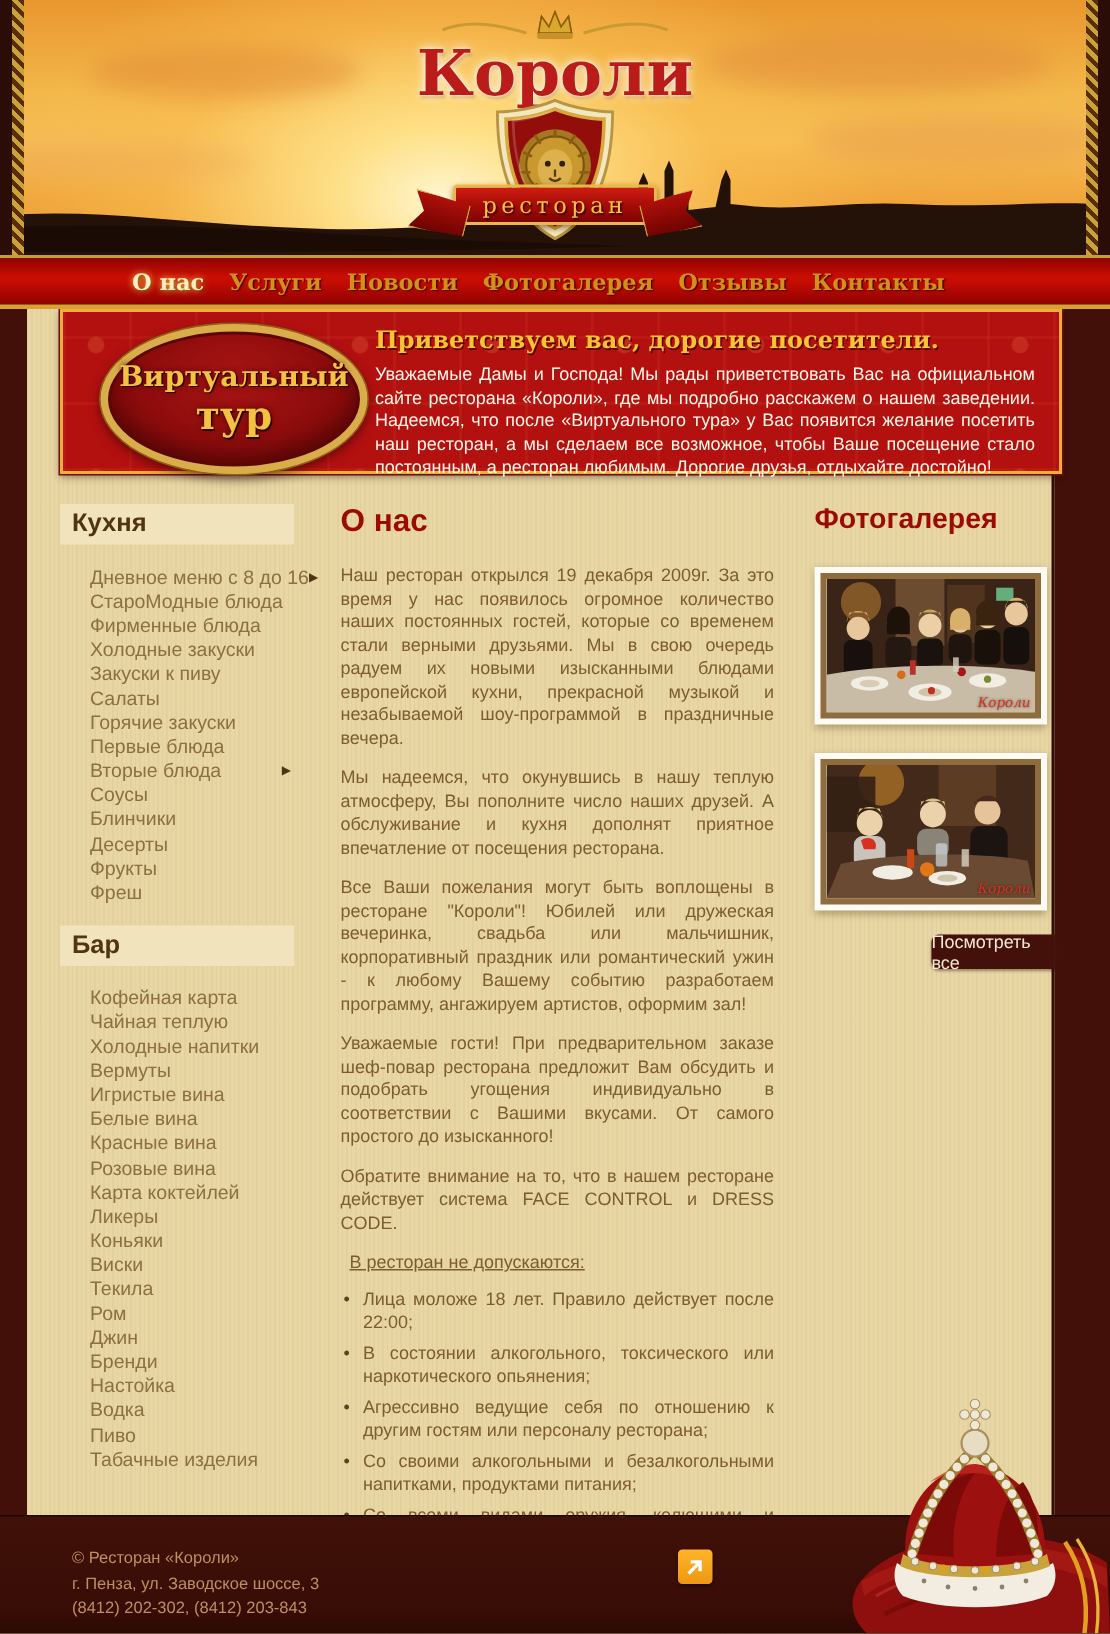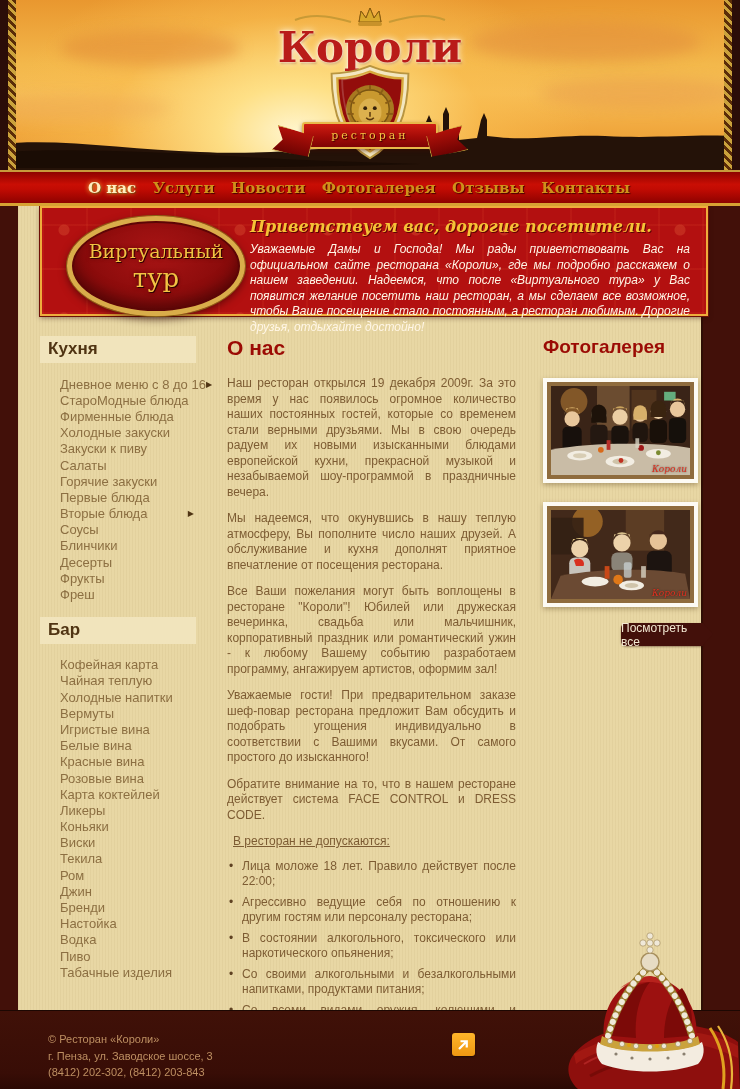--- a/index.html
+++ b/index.html
@@ -26,21 +26,21 @@
   .shield-wrap svg{position:absolute;left:50%;transform:translateX(-50%);top:0;}
   .ribbon{position:absolute;left:50%;transform:translateX(-50%);top:58px;width:132px;height:23px;
     background:linear-gradient(180deg,#cf1d12 0%,#a30b07 55%,#7e0404 100%);
     border:2px solid #e8b84a;border-radius:3px;z-index:3;
     display:flex;align-items:center;justify-content:center;
     box-shadow:0 2px 4px rgba(60,10,0,.5);}
   .ribbon:before,.ribbon:after{content:"";position:absolute;top:5px;width:36px;height:24px;z-index:-1;
     background:linear-gradient(180deg,#b01009,#6e0302);border:1px solid #caa23c;}
   .ribbon:before{left:-30px;transform:rotate(14deg);clip-path:polygon(0 0,100% 10%,100% 90%,0 100%,22% 50%);}
   .ribbon:after{right:-30px;transform:rotate(-14deg);clip-path:polygon(0 10%,100% 0,78% 50%,100% 100%,0 90%);}
-  .ribbon span{font-family:"DejaVu Serif",serif;font-size:11px;letter-spacing:3px;color:#f3c243;text-shadow:1px 1px 1px #3a0000;}
+  .ribbon span{font-family:"DejaVu Serif",serif;font-size:15px;letter-spacing:3px;color:#f3c243;text-shadow:1px 1px 1px #3a0000;}
 
   
   .nav{height:36px;background:linear-gradient(180deg,#8e0300 0%,#c90e04 40%,#c20b03 55%,#8e0200 100%);
     border-top:2px solid #c79a3b;border-bottom:3px solid #d7a233;
     display:flex;align-items:center;justify-content:space-between;
     padding:0 110px 0 88px;box-sizing:border-box;position:relative;z-index:5;}
   .nav-item{font-family:"DejaVu Serif",serif;font-weight:bold;font-size:15px;color:#d0901a;cursor:pointer;
     text-shadow:1px 1px 1px #4d0000;text-decoration:none;white-space:nowrap;}
   .nav-item.active{color:#ffedc0;text-shadow:0 0 5px #ffd24a,1px 1px 1px #5c2c00;}
 
@@ -58,24 +58,24 @@
     background-image:
       repeating-linear-gradient(0deg,rgba(220,70,40,.16) 0 2px,rgba(0,0,0,0) 2px 44px),
       repeating-linear-gradient(90deg,rgba(220,70,40,.16) 0 2px,rgba(0,0,0,0) 2px 44px),
       radial-gradient(circle at 22px 22px,rgba(240,120,70,.25) 0 5px,rgba(0,0,0,0) 6px);
     background-size:auto,auto,88px 88px;}
   .oval-btn{position:absolute;left:25px;top:8px;width:168px;height:90px;border-radius:50%;cursor:pointer;
     background:radial-gradient(ellipse at 50% 35%,#a81414 0%,#8d0c0c 55%,#6e0404 100%);
     border:5px solid #d9ad4a;
     box-shadow:inset 0 0 0 2px #5c0606,0 0 0 1px #8a6316,0 3px 8px rgba(40,0,0,.6),inset 0 -8px 14px rgba(0,0,0,.35);
     display:flex;flex-direction:column;align-items:center;justify-content:center;}
-  .oval-btn .l1,.oval-btn .l2{font-family:"DejaVu Serif",serif;font-weight:normal;color:#f3c243;
+  .oval-btn .l1,.oval-btn .l2{font-family:"DejaVu Serif",serif;font-weight:bold;color:#f3c243;
     text-shadow:1px 1px 0 #2e0101,0 0 4px #4a0202;}
   .oval-btn .l1{font-size:19px;} .oval-btn .l2{font-size:26px;margin-top:1px;}
-  .welcome-texts{margin-left:208px;padding:9px 16px 0 0;font-style:italic;}
+  .welcome-texts{margin-left:208px;padding:9px 16px 0 0;}
   .welcome-h{font-family:"DejaVu Serif",serif;font-weight:bold;font-size:16px;color:#f6c236;
     text-shadow:1px 1px 0 #5c0303;margin:0 0 6px 0;}
   .welcome-p{font-size:12px;line-height:15.5px;color:#fff6e6;text-align:justify;margin:0;}
 
   
   .columns{display:flex;align-items:flex-start;padding:20px 0 0 22px;}
 
   .sidebar{width:156px;flex:none;}
   .side-header{background:#f1e4bc;padding:3px 8px 4px 8px;font-size:17px;font-weight:bold;color:#503413;margin-bottom:13px;}
   .side-list{list-style:none;margin:0 0 14px 0;padding:0 0 0 20px;}
@@ -324,22 +324,22 @@
           <div id="paragraphs">
               <p>Наш ресторан открылся 19 декабря 2009г. За это время у нас появилось огромное количество наших постоянных гостей, которые со временем стали верными друзьями. Мы в свою очередь радуем их новыми изысканными блюдами европейской кухни, прекрасной музыкой и незабываемой шоу-программой в праздничные вечера.</p>
               <p>Мы надеемся, что окунувшись в нашу теплую атмосферу, Вы пополните число наших друзей. А обслуживание и кухня дополнят приятное впечатление от посещения ресторана.</p>
               <p>Все Ваши пожелания могут быть воплощены в ресторане "Короли"! Юбилей или дружеская вечеринка, свадьба или мальчишник, корпоративный праздник или романтический ужин - к любому Вашему событию разработаем программу, ангажируем артистов, оформим зал!</p>
               <p>Уважаемые гости! При предварительном заказе шеф-повар ресторана предложит Вам обсудить и подобрать угощения индивидуально в соответствии с Вашими вкусами. От самого простого до изысканного!</p>
               <p>Обратите внимание на то, что в нашем ресторане действует система FACE CONTROL и DRESS CODE.</p>
             </div>
           <p class="rule-title">В ресторан не допускаются:</p>
           <ul class="rule-list" id="rules">
               <li>Лица моложе 18 лет. Правило действует после 22:00;</li>
+              <li>В состоянии алкогольного, токсического или наркотического опьянения;</li>
               <li>Агрессивно ведущие себя по отношению к другим гостям или персоналу ресторана;</li>
-              <li>В состоянии алкогольного, токсического или наркотического опьянения;</li>
               <li>Со своими алкогольными и безалкогольными напитками, продуктами питания;</li>
               <li>Со всеми видами оружия, колющими и режущими предметами, а так же со средствами личной безопасности.</li>
             </ul>
           <p class="rule-title">Требования к одежде:</p>
           <ul class="rule-list" id="dress-rules">
               <li>Вход в ресторан запрещен в одежде и обуви, предназначенной для занятий спортом, а так же в неопрятной, грязной или рваной одежде или обуви;</li>
             </ul>
 
         </main>
 

